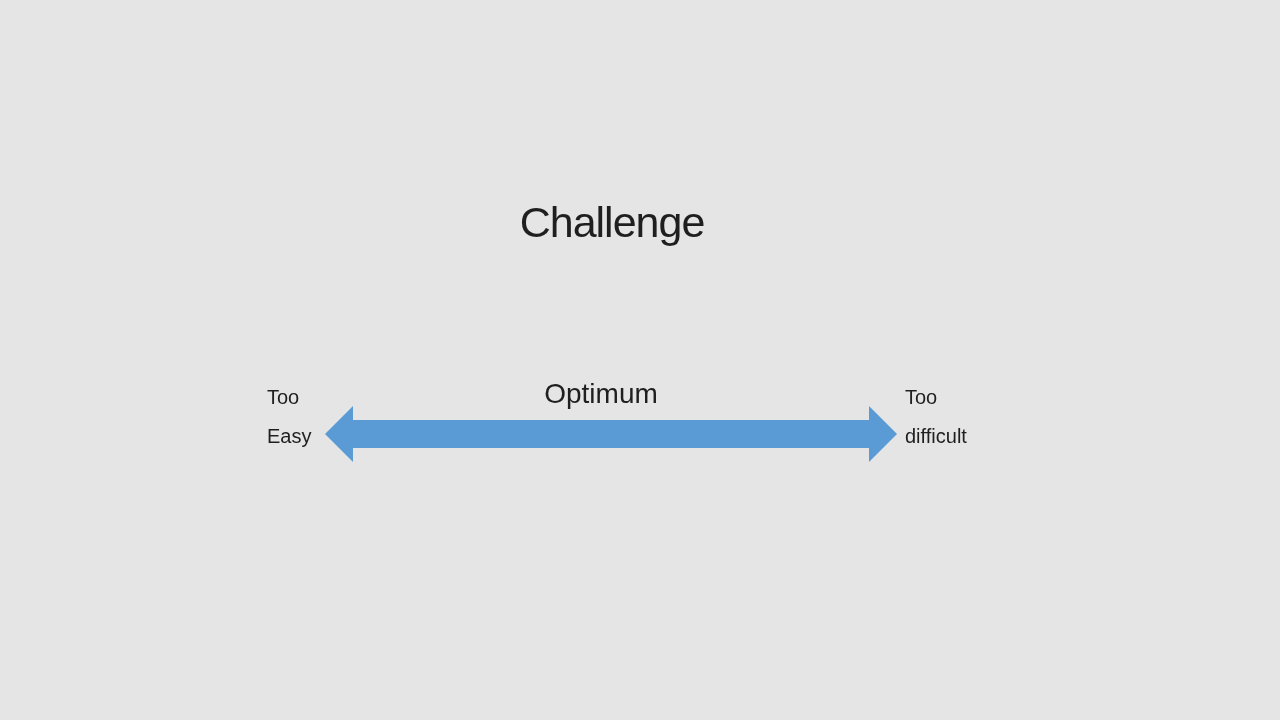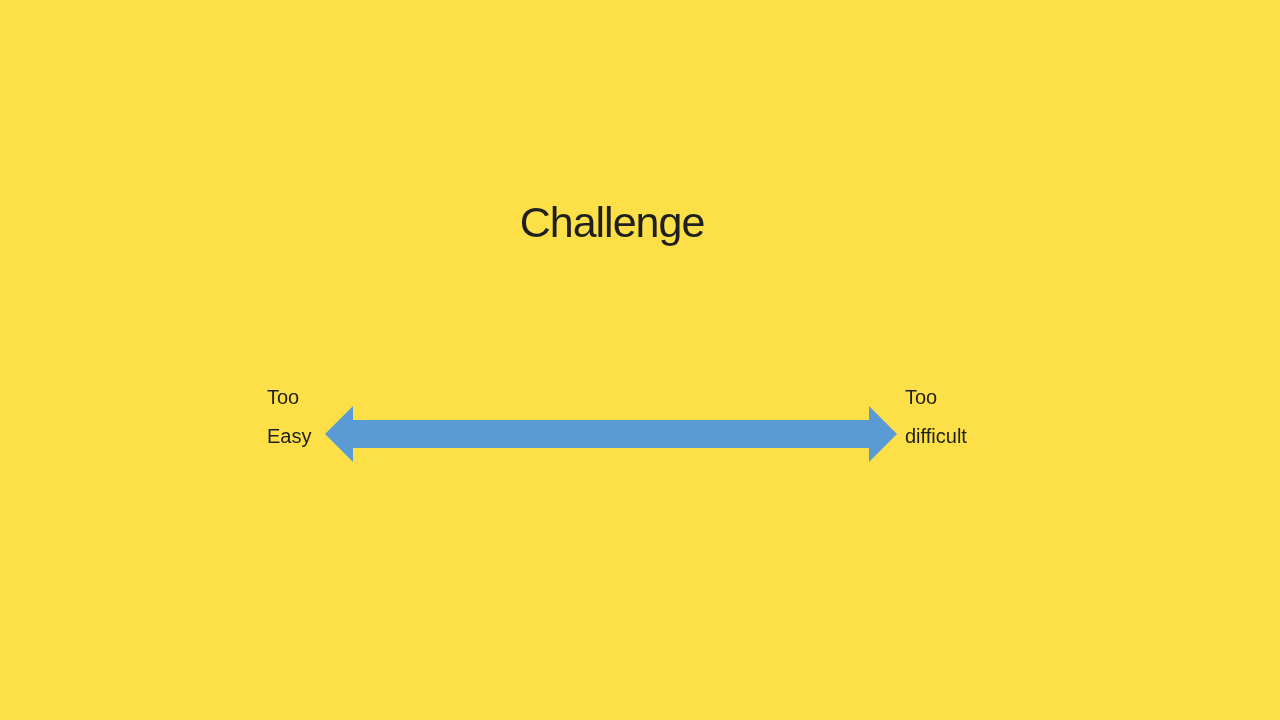--- a/index.html
+++ b/index.html
@@ -4,21 +4,21 @@
 <style>
   html, body {
     margin: 0;
     padding: 0;
     background: #ffffff;
   }
   .slide {
     position: relative;
     width: 1280px;
     height: 720px;
-    background: #fde047;
+    background: #e5e5e5;
     overflow: hidden;
     font-family: "Liberation Sans", sans-serif;
     color: #1f1f1f;
   }
   .slide-title {
     position: absolute;
     left: 452px;
     top: 198px;
     width: 320px;
     text-align: center;
@@ -71,19 +71,20 @@
 
   <svg class="arrow-layer" viewBox="0 0 1280 720" aria-hidden="true">
     <polygon points="325,434 353,406 353,420 869,420 869,406 897,434 869,462 869,448 353,448 353,462" fill="#5B9BD5"></polygon>
   </svg>
 
   <div class="edge-label label-left">
     <div>Too</div>
     <div>Easy</div>
   </div>
 
+  <div class="label-center">Optimum</div>
 
   <div class="edge-label label-right">
     <div>Too</div>
     <div>difficult</div>
   </div>
 
 </div>
 
 </body></html>

